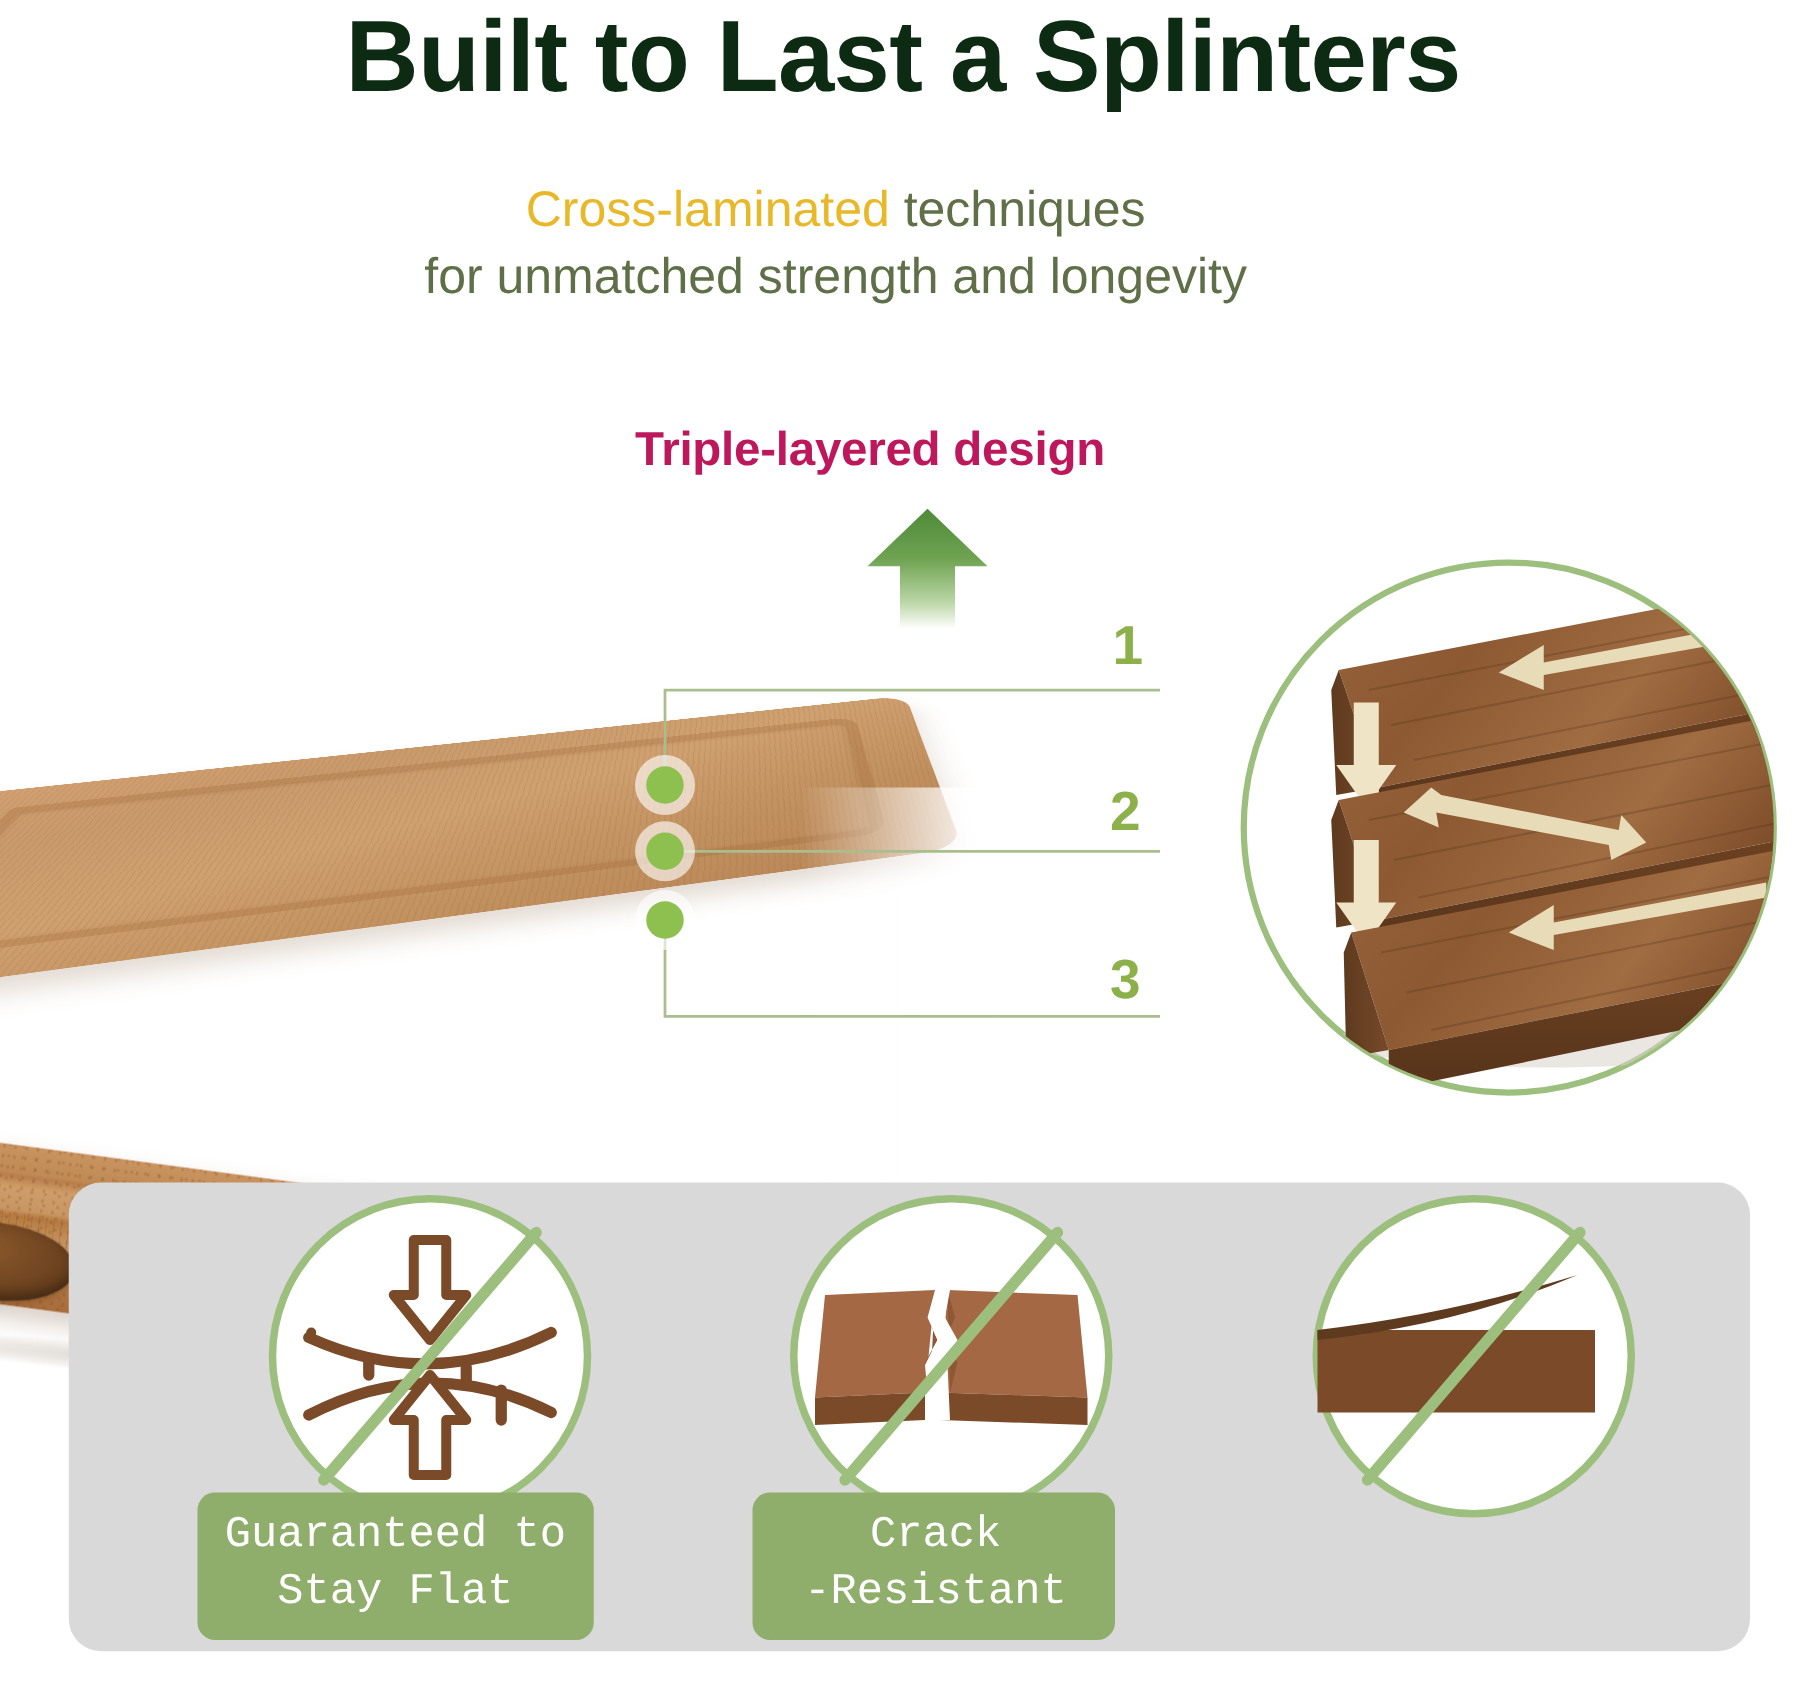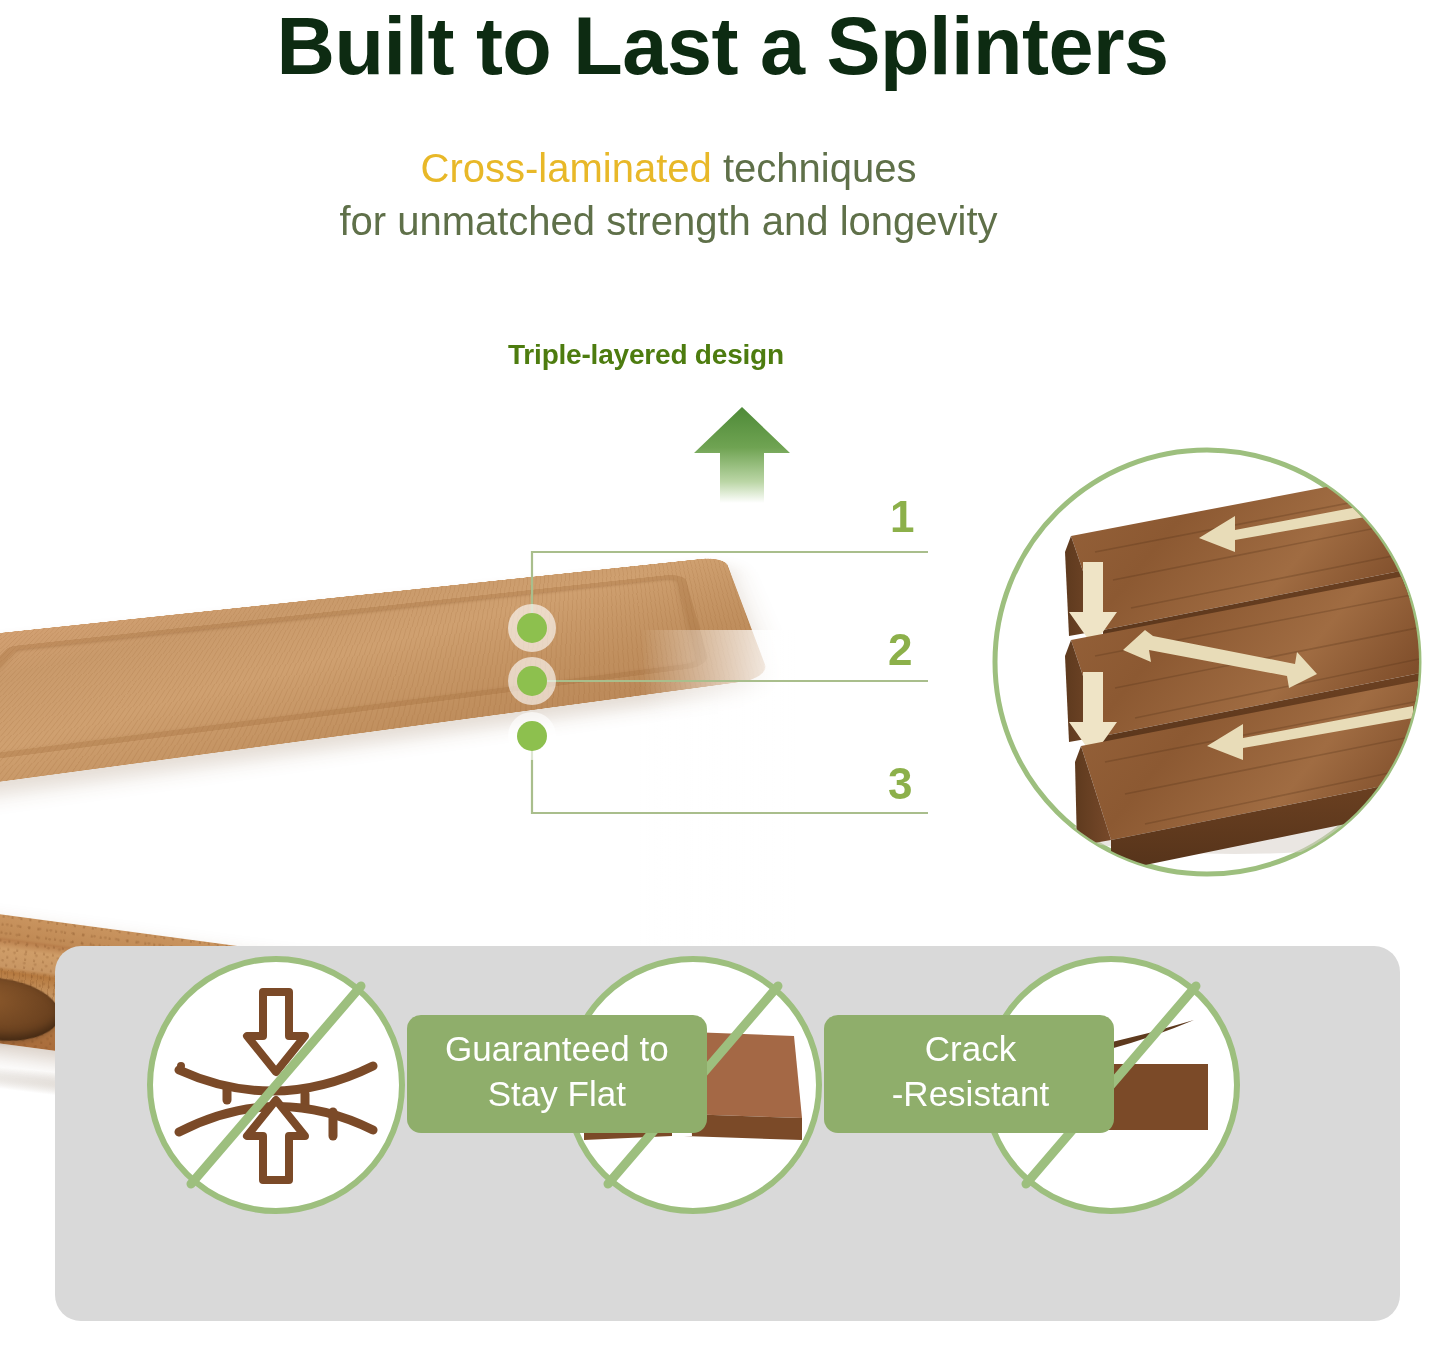--- a/index.html
+++ b/index.html
@@ -98,21 +98,21 @@
     transform: rotate(6deg);
   }
   .board-fade-right{
     position:absolute; left:700px; top:300px; width:200px; height:560px;
     background: linear-gradient(90deg, rgba(255,255,255,0) 0%, #fff 78%);
   }
 
   
   .tl-title{
     position:absolute; left:508px; top:339px; width: 500px;
-    font-size: 28px; font-weight: bold; color:#4d7c0f; letter-spacing:-0.2px;
+    font-size: 38px; font-weight: bold; color:#be185d; letter-spacing:-0.2px;
   }
   .up-arrow{
     position:absolute; left:690px; top:405px; width: 104px; height: 98px;
   }
 
   
   .callout-layer{ position:absolute; left:0; top:0; width:1445px; height:1345px; pointer-events:none; }
   .num{
     position:absolute; font-size:44px; font-weight:bold; color:#8CB04A;
     line-height:1;
@@ -140,21 +140,21 @@
   .gray-panel{
     position:absolute; left:55px; top:946px;
     width: 1345px; height: 375px;
     background:#D9D9D9; border-radius: 26px;
   }
   .cards{
     position:absolute; left:55px; top:946px; width:1345px; height:375px;
     display:flex; justify-content: space-around; align-items:flex-start;
     padding: 8px 46px 0 46px;
   }
-  .card{ position:relative; width: 330px; display:flex; flex-direction:row; align-items:center; }
+  .card{ position:relative; width: 330px; display:flex; flex-direction:column; align-items:flex-end;font-family:Liberation Mono, monospace; }
   .card-icon{ position:relative; width: 262px; height: 262px; }
   .card-label{
     position: relative; margin-top: -22px;
     background:#8FAE6B; color:#ffffff;
     border-radius: 14px;
     font-size: 35px; line-height: 1.28; text-align:center;
     padding: 12px 22px 16px 22px;
     min-width: 300px;
     z-index: 3;
   }

